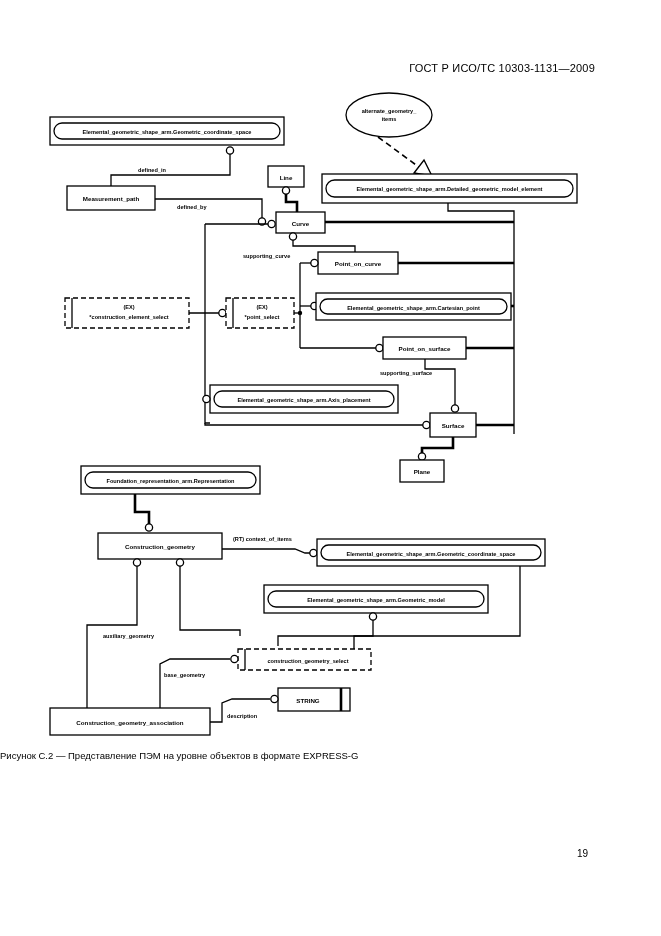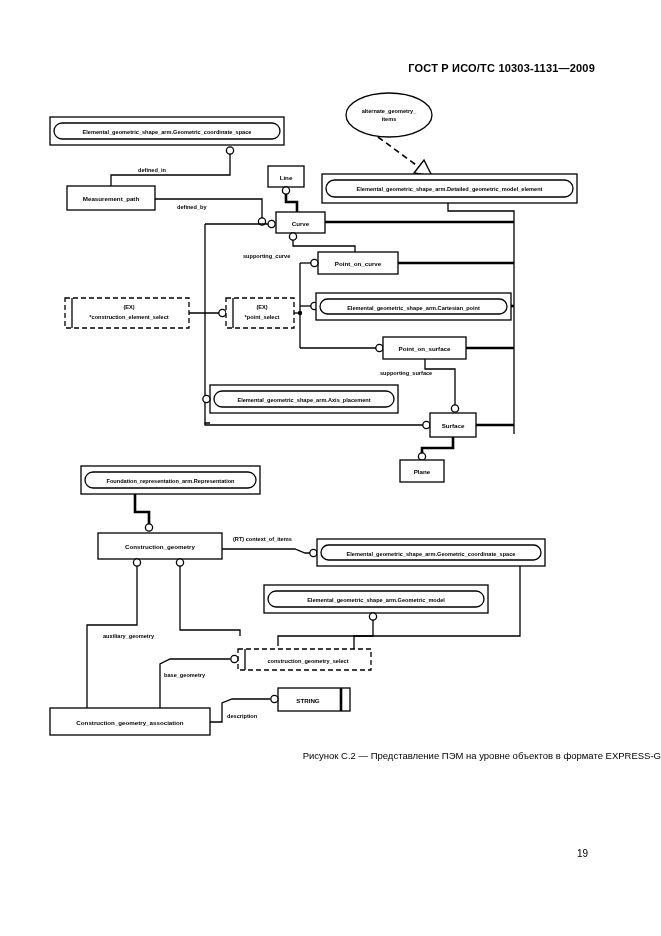--- a/index.html
+++ b/index.html
@@ -19,30 +19,30 @@
     position: absolute;
     left: 0; top: 0;
     width: 661px;
     height: 936px;
   }
   .hdr {
     position: absolute;
     right: 66px;
     top: 62px;
     font-size: 11px;
-    font-weight: bold;
+    font-weight: normal;
     letter-spacing: 0.2px;
     white-space: nowrap;
   }
   .caption {
     position: absolute;
     left: 0;
     top: 750px;
     width: 661px;
-    text-align: right;
+    text-align: left;
     font-size: 9.5px;
     white-space: nowrap;
   }
   .pageno {
     position: absolute;
     right: 73px;
     top: 848px;
     font-size: 10px;
   }
   #svgwrap {

